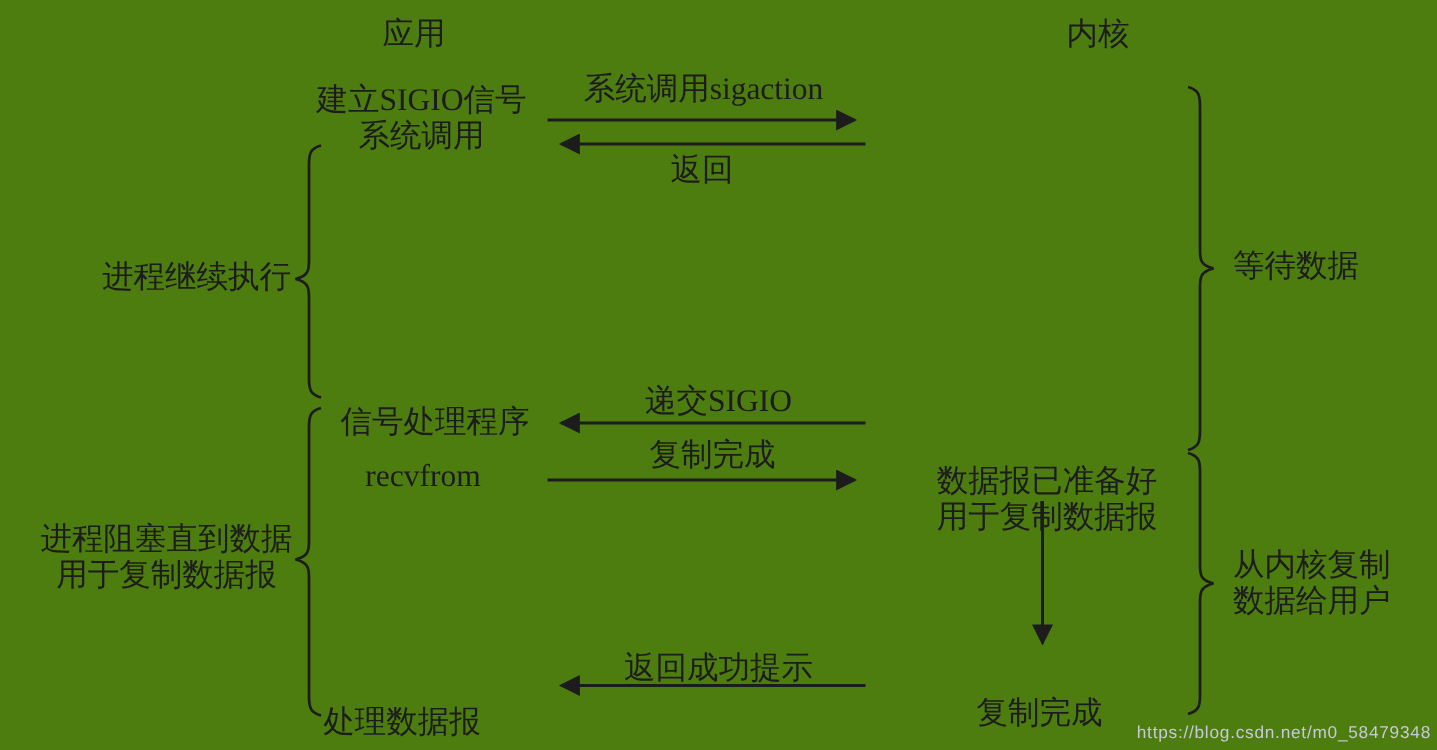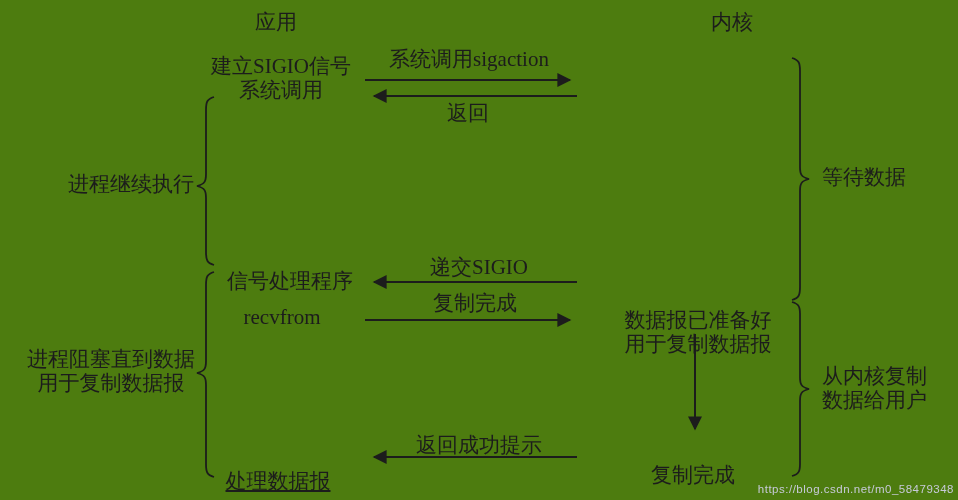--- a/index.html
+++ b/index.html
@@ -47,21 +47,21 @@
 
   <div class="t tc" style="left:276px;top:10px;">应用</div>
   <div class="t tc" style="left:704px;top:10px;margin-left:28px;">内核</div>
 
   <div class="t tc" style="left:281px;top:54px;">
     <div>建立SIGIO信号</div>
     <div>系统调用</div>
   </div>
   <div class="t tc" style="left:290px;top:269px;">信号处理程序</div>
   <div class="t tc" style="left:282px;top:305px;">recvfrom</div>
-  <div class="t tc" style="left:278px;top:469px;text-decoration:underline;">处理数据报</div>
+  <div class="t tc" style="left:268px;top:469px;">处理数据报</div>
 
   <div class="t tc" style="left:698px;top:282px;margin-top:26px;">
     <div>数据报已准备好</div>
     <div>用于复制数据报</div>
   </div>
   <div class="t tc" style="left:693px;top:447px;margin-top:16px;">复制完成</div>
 
   <div class="t tc" style="left:469px;top:47px;">系统调用sigaction</div>
   <div class="t tc" style="left:468px;top:101px;">返回</div>
   <div class="t tc" style="left:479px;top:255px;">递交SIGIO</div>

